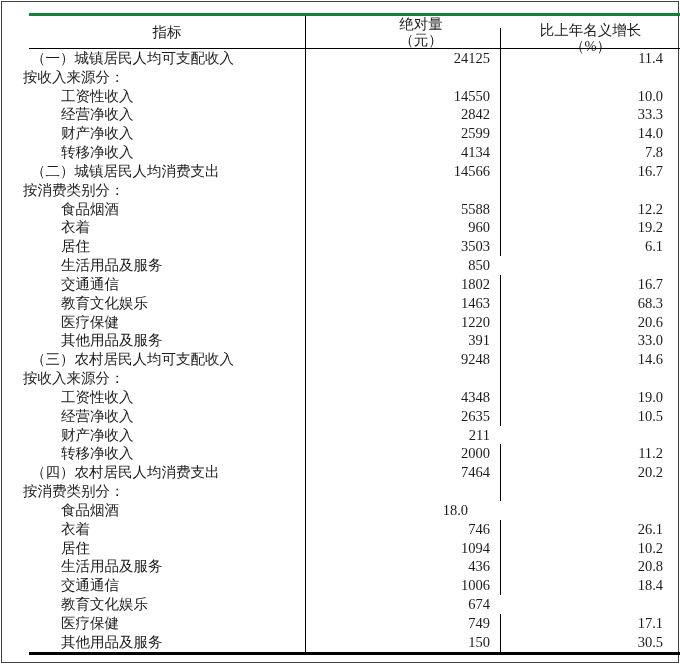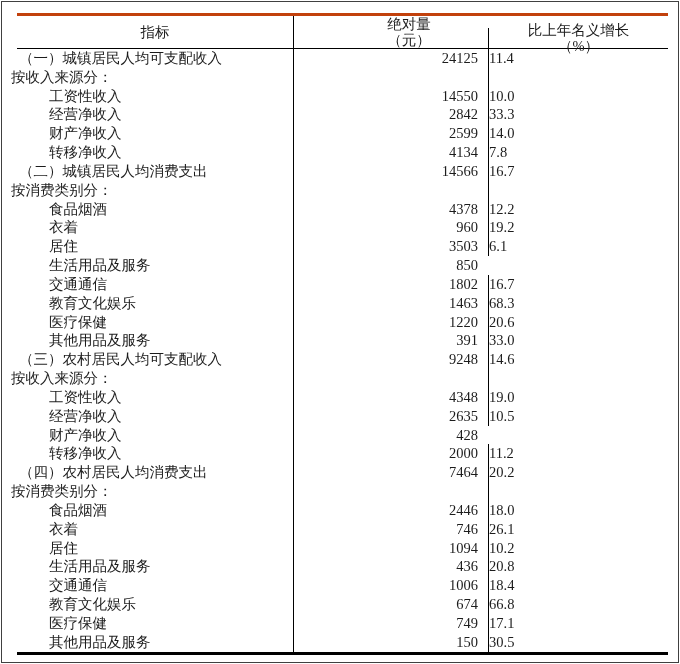--- a/index.html
+++ b/index.html
@@ -16,24 +16,24 @@
     overflow: hidden;
   }
   .frame {
     position: absolute;
     inset: 1px;
     border: 1px solid #404040;
     pointer-events: none;
   }
   .stat-table {
     position: absolute;
-    left: 17px;
+    left: 29px;
     top: 13px;
     width: 651px;
-    border-top: 3px solid #c2410c;
+    border-top: 3px solid #15803d;
     border-bottom: 3px solid #000;
     font-size: 14.5px;
   }
   .thead {
     display: flex;
     height: 33px;
     border-bottom: 1px solid #000;
     box-sizing: border-box;
   }
   .thead .hc {
@@ -61,20 +61,21 @@
   .row .c1 { width: 276px; }
   .row .c2 {
     width: 195px;
     border-left: 1px solid #000;
     text-align: right;
     padding-right: 10px;
   }
   .row .c3 {
     width: 180px;
     border-left: 1px solid #000;
+    text-align: right;
     padding-right: 17px;
   }
   .row.section .c1 { padding-left: 2px; }
   .row.label   .c1 { padding-left: 0; text-indent: -6px; }
   .row.item    .c1 { padding-left: 32px; }
 </style>
 </head>
 <body>
 
 <div class="frame"></div>
@@ -140,21 +141,21 @@
       </div>
 
       <div class="row label">
         <div class="cell c1">按消费类别分：</div>
         <div class="cell c2"></div>
         <div class="cell c3"></div>
       </div>
 
       <div class="row item">
         <div class="cell c1">食品烟酒</div>
-        <div class="cell c2">4378</div>
+        <div class="cell c2">5588</div>
         <div class="cell c3">12.2</div>
       </div>
 
       <div class="row item">
         <div class="cell c1">衣着</div>
         <div class="cell c2">960</div>
         <div class="cell c3">19.2</div>
       </div>
 
       <div class="row item">
@@ -211,21 +212,21 @@
       </div>
 
       <div class="row item">
         <div class="cell c1">经营净收入</div>
         <div class="cell c2">2635</div>
         <div class="cell c3">10.5</div>
       </div>
 
       <div class="row item">
         <div class="cell c1">财产净收入</div>
-        <div class="cell c2">428</div>
+        <div class="cell c2">211</div>
       </div>
 
       <div class="row item">
         <div class="cell c1">转移净收入</div>
         <div class="cell c2">2000</div>
         <div class="cell c3">11.2</div>
       </div>
 
       <div class="row section">
         <div class="cell c1">（四）农村居民人均消费支出</div>
@@ -234,21 +235,20 @@
       </div>
 
       <div class="row label">
         <div class="cell c1">按消费类别分：</div>
         <div class="cell c2"></div>
         <div class="cell c3"></div>
       </div>
 
       <div class="row item">
         <div class="cell c1">食品烟酒</div>
-        <div class="cell c2">2446</div>
         <div class="cell c3">18.0</div>
       </div>
 
       <div class="row item">
         <div class="cell c1">衣着</div>
         <div class="cell c2">746</div>
         <div class="cell c3">26.1</div>
       </div>
 
       <div class="row item">
@@ -265,21 +265,20 @@
 
       <div class="row item">
         <div class="cell c1">交通通信</div>
         <div class="cell c2">1006</div>
         <div class="cell c3">18.4</div>
       </div>
 
       <div class="row item">
         <div class="cell c1">教育文化娱乐</div>
         <div class="cell c2">674</div>
-        <div class="cell c3">66.8</div>
       </div>
 
       <div class="row item">
         <div class="cell c1">医疗保健</div>
         <div class="cell c2">749</div>
         <div class="cell c3">17.1</div>
       </div>
 
       <div class="row item">
         <div class="cell c1">其他用品及服务</div>

